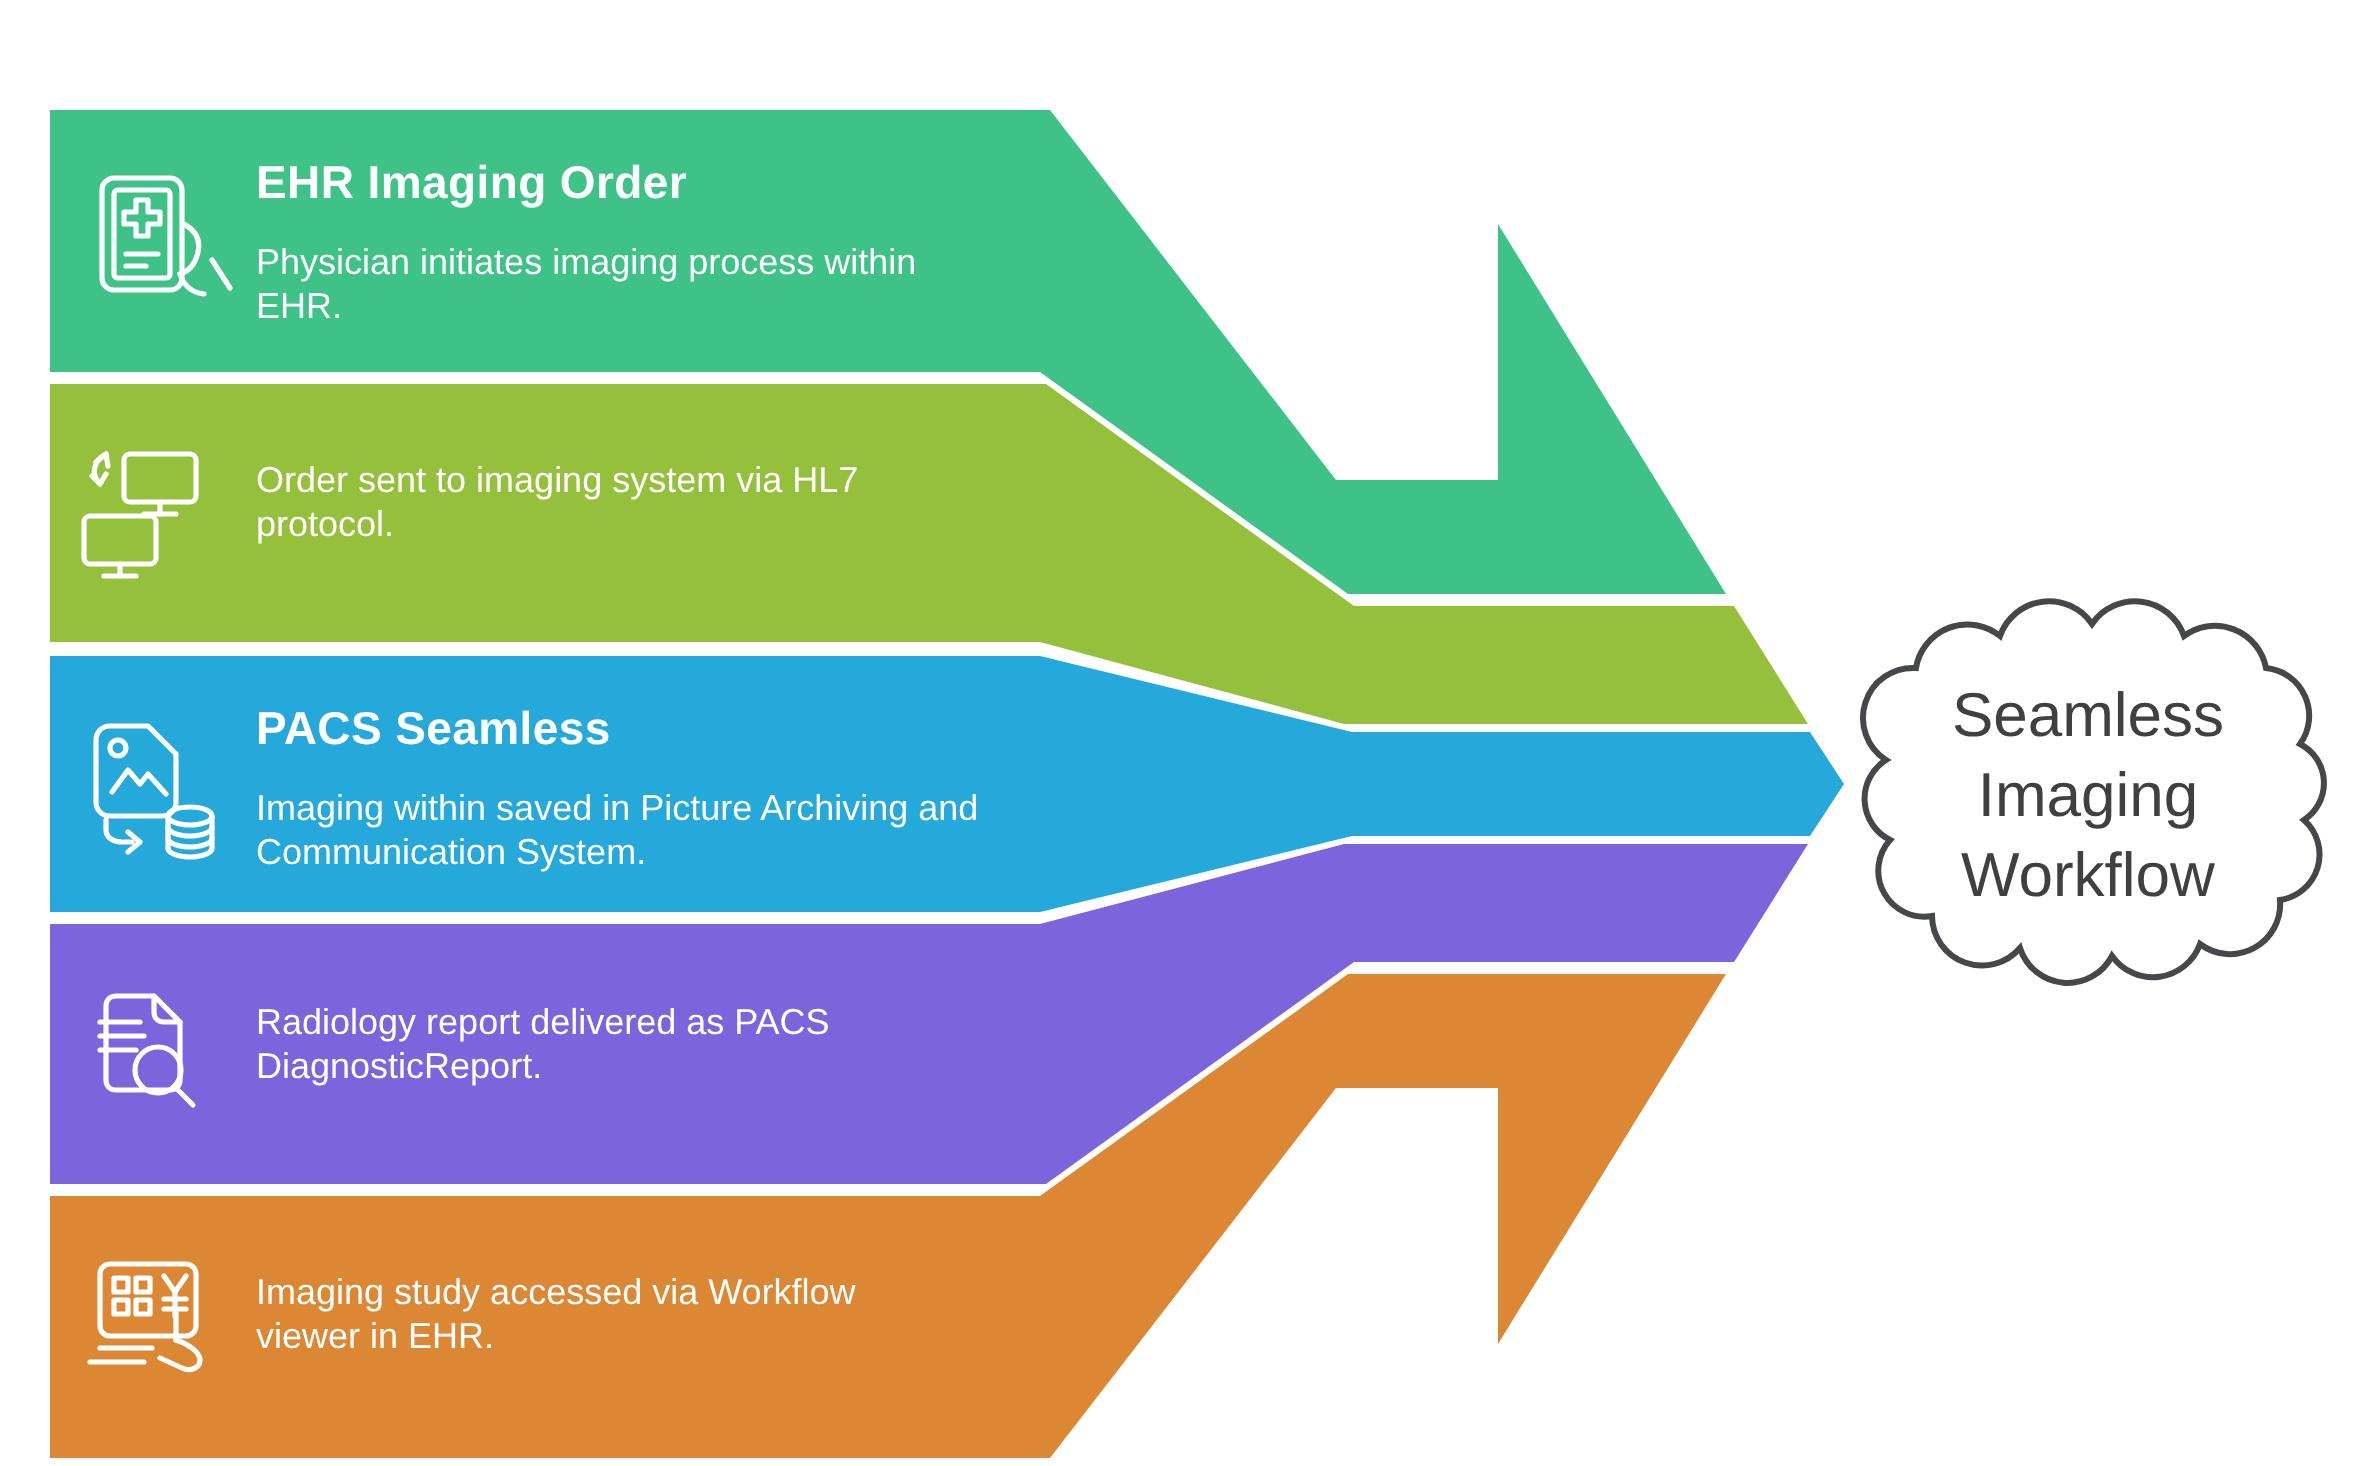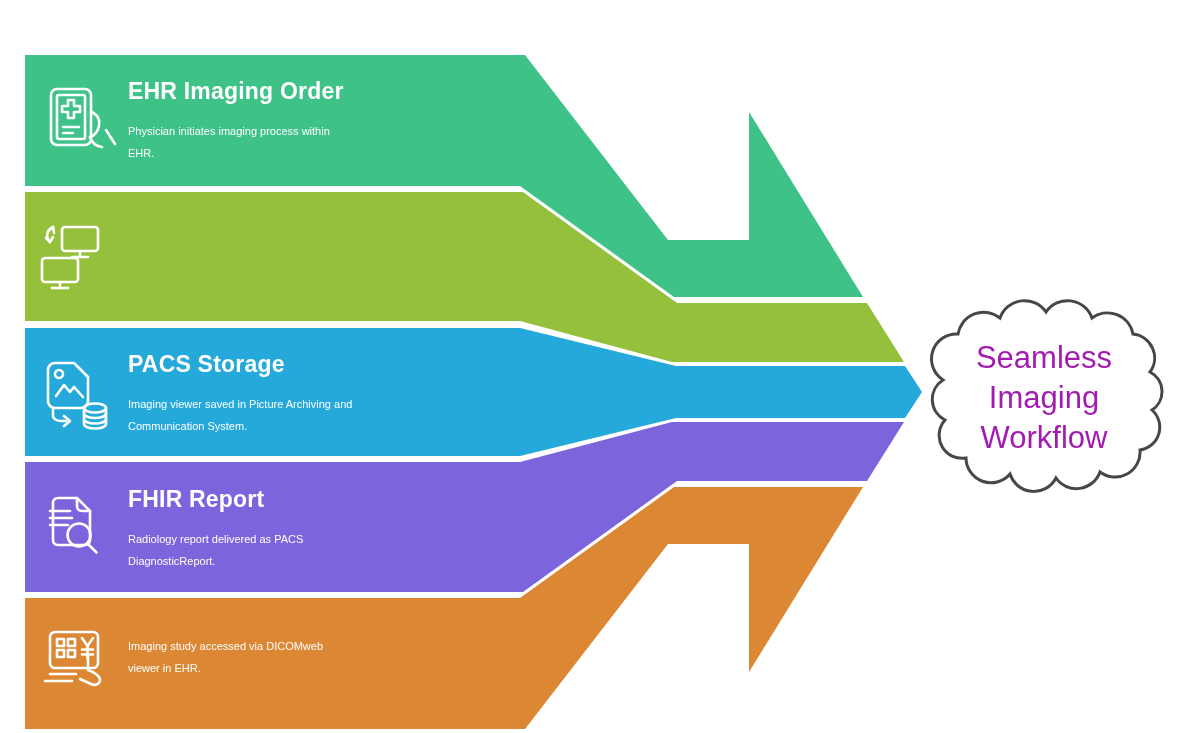--- a/index.html
+++ b/index.html
@@ -6,25 +6,25 @@
   .stage{
     position:relative;width:1180px;height:733px;background:#ffffff;overflow:hidden;
     font-family:"Liberation Sans",sans-serif;
     margin-top:32px;
   }
   svg.art{position:absolute;left:0;top:0;}
   .band-shape{stroke:none;}
   .ic{stroke:#ffffff;stroke-width:2.6;fill:none;stroke-linecap:round;stroke-linejoin:round;}
   .band-text{position:absolute;left:128px;color:#ffffff;width:410px;}
   .band-title{font-size:23px;font-weight:bold;line-height:28px;margin:0;letter-spacing:0.2px;}
-  .band-desc{font-size:11px;line-height:22px;margin:15px 0 0 0;white-space:pre-line;}
+  .band-desc{font-size:18px;line-height:22px;margin:15px 0 0 0;white-space:pre-line;}
   .cloud-text{
     position:absolute;left:933px;top:282px;width:222px;height:168px;
     display:flex;align-items:center;justify-content:center;text-align:center;
-    font-size:31px;line-height:40px;color:#a21caf;white-space:pre-line;
+    font-size:31px;line-height:40px;color:#404040;white-space:pre-line;
   }
   .cloud-shape{fill:#ffffff;stroke-width:3px;}
 </style>
 </head>
 <body>
 
 <div class="stage">
 
   <svg class="art" width="1180" height="733" viewBox="0 0 1180 733">
 
@@ -104,36 +104,37 @@
     </g>
   </svg>
 
   <div class="band-text" style="top:45px">
     <h2 class="band-title">EHR Imaging Order</h2>
     <p class="band-desc">Physician initiates imaging process within
 EHR.</p>
   </div>
 
   <div class="band-text" style="top:182px">
+    <p class="band-desc">Order sent to imaging system via HL7
+protocol.</p>
   </div>
 
   <div class="band-text" style="top:318px">
-    <h2 class="band-title">PACS Storage</h2>
-    <p class="band-desc">Imaging viewer saved in Picture Archiving and
+    <h2 class="band-title">PACS Seamless</h2>
+    <p class="band-desc">Imaging within saved in Picture Archiving and
 Communication System.</p>
   </div>
 
   <div class="band-text" style="top:453px">
-    <h2 class="band-title">FHIR Report</h2>
     <p class="band-desc">Radiology report delivered as PACS
 DiagnosticReport.</p>
   </div>
 
   <div class="band-text" style="top:588px">
-    <p class="band-desc">Imaging study accessed via DICOMweb
+    <p class="band-desc">Imaging study accessed via Workflow
 viewer in EHR.</p>
   </div>
 
   <div class="cloud-text">Seamless
 Imaging
 Workflow</div>
 
 </div>
 
 </body></html>

